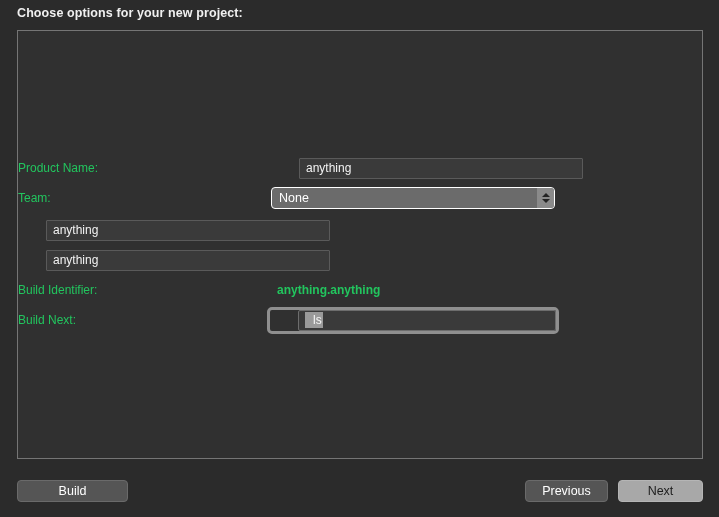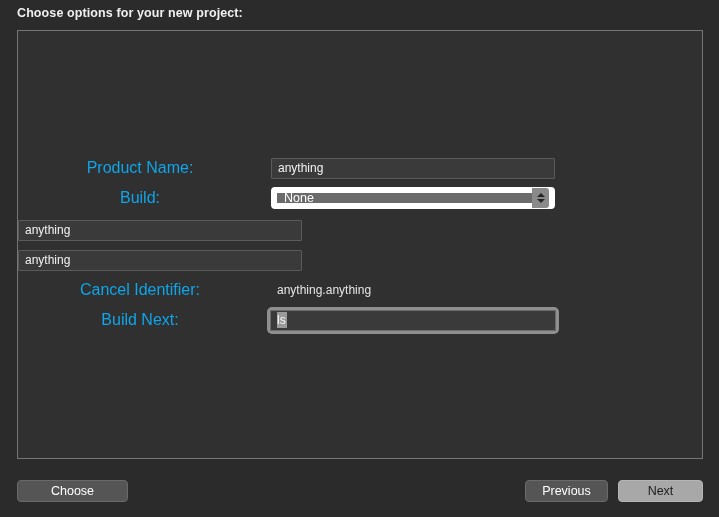--- a/index.html
+++ b/index.html
@@ -57,44 +57,45 @@
     display: flex;
     align-items: center;
     height: 22px;
     margin-bottom: 8px;
   }
   .row.gap-before {
     margin-top: 10px;
   }
   .label {
     width: 253px;
-    text-align: center;
+    text-align: left;
     padding-right: 9px;
-    font-size: 16px;
-    color: #0ea5e9;
+    font-size: 12px;
+    color: #22c55e;
     box-sizing: border-box;
     white-space: nowrap;
   }
   .control {
     flex: 0 0 auto;
   }
 
   
   .textfield {
     width: 284px;
     height: 21px;
     background: #3a3a3a;
     border: 1px solid #5a5a5a;
     box-sizing: border-box;
     display: flex;
     align-items: center;
     padding: 0 0 0 6px;
     font-size: 12px;
     color: #f2f2f2;
     border-radius: 1px;
+    margin-left: 28px;
   }
 
   
   .textfield-focus-wrap {
     width: 292px;
     height: 27px;
     border: 3px solid #8f8f8f;
     border-radius: 5px;
     box-sizing: border-box;
     display: flex;
@@ -104,29 +105,29 @@
   }
   .textfield-focus-wrap .textfield {
     width: 100%;
     height: 100%;
     border: 1px solid #6d6d6d;
     border-radius: 2px;
   }
   .selected-text {
     background: #9a9a9a;
     color: #f8f8f8;
-    padding: 1px 1px 1px 0;
+    padding: 1px 1px 1px 8px;
   }
 
   
   .popup {
     width: 284px;
     height: 22px;
     background: #6b6b6b;
-    border: 6px solid #ffffff;
+    border: 1px solid #ffffff;
     border-radius: 4px;
     box-sizing: border-box;
     display: flex;
     align-items: center;
     justify-content: space-between;
     padding-left: 7px;
     font-size: 12.5px;
     color: #ffffff;
     position: relative;
   }
@@ -149,23 +150,24 @@
     border-right: 4px solid transparent;
   }
   .chev.up { border-bottom: 4px solid #242424; }
   .chev.down { border-top: 4px solid #242424; }
 
   
   .statictext {
     height: 21px;
     line-height: 21px;
     font-size: 12px;
-    color: #e5e5e5;
+    color: #22c55e;
     padding-left: 6px;
     width: 284px;
+    font-weight: bold;
   }
 
   
   .btn {
     position: absolute;
     height: 22px;
     border-radius: 4px;
     font-size: 12.5px;
     display: flex;
     align-items: center;
@@ -207,21 +209,21 @@
     <div class="form">
 
       <div class="row">
         <div class="label">Product Name:</div>
         <div class="control">
           <div class="textfield">anything</div>
         </div>
       </div>
 
       <div class="row">
-        <div class="label">Build:</div>
+        <div class="label">Team:</div>
         <div class="control">
           <div class="popup">
             <span class="value">None</span>
             <span class="stepper">
               <span class="chev up"></span>
               <span class="chev down"></span>
             </span>
           </div>
         </div>
       </div>
@@ -232,37 +234,37 @@
         </div>
       </div>
 
       <div class="row">
         <div class="control">
           <div class="textfield">anything</div>
         </div>
       </div>
 
       <div class="row">
-        <div class="label label-dim">Cancel Identifier:</div>
+        <div class="label label-dim">Build Identifier:</div>
         <div class="control">
           <div class="statictext">anything.anything</div>
         </div>
       </div>
 
       <div class="row">
         <div class="label">Build Next:</div>
         <div class="control">
           <div class="textfield-focus-wrap">
             <div class="textfield">
               <span class="selected-text">ls</span>
             </div>
           </div>
         </div>
       </div>
 
     </div>
   </div>
 
-  <div class="btn btn-cancel">Choose</div>
+  <div class="btn btn-cancel">Build</div>
   <div class="btn btn-previous">Previous</div>
   <div class="btn btn-next">Next</div>
 
 </div>
 
 </body></html>

